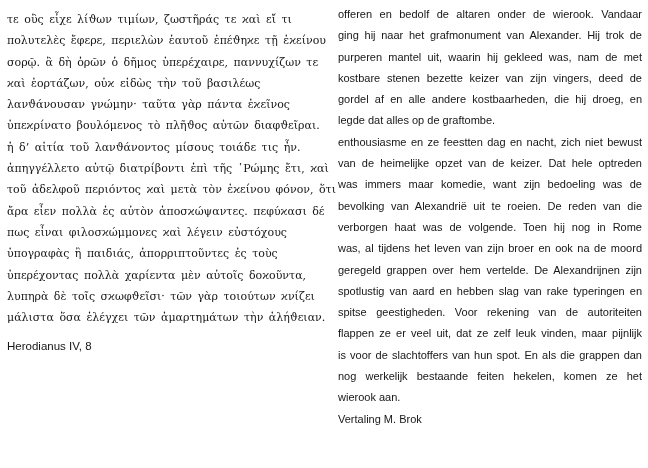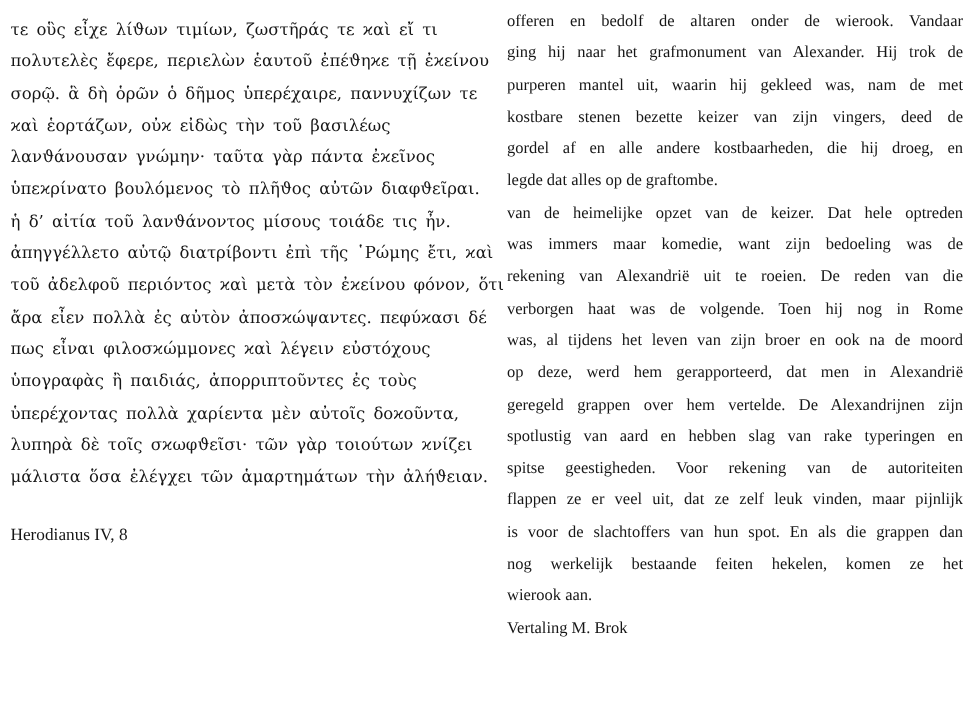--- a/index.html
+++ b/index.html
@@ -25,35 +25,35 @@
   .gline {
     font-family: "DejaVu Serif", "DejaVu Sans", serif;
     font-size: 11px;
     line-height: 21.3px;
     height: 21.3px;
     white-space: nowrap;
     word-spacing: 2px;
     color: #161616;
   }
   .citation {
-    margin-top: 19px;
-    font-family: Liberation Serif, serif;
+    margin-top: 8px;
+    font-family: Liberation Sans, sans-serif;
     font-size: 11.5px;
     line-height: 21px;
     color: #161616;
   }
   
   .dutch-col {
     position: absolute;
     left: 338px;
     top: 4px;
     width: 304px;
   }
   .dline {
-    font-family: Liberation Serif, serif;
+    font-family: Liberation Sans, sans-serif;
     font-size: 11px;
     line-height: 21.3px;
     height: 21.3px;
     white-space: nowrap;
     text-align: justify;
     text-align-last: justify;
     color: #161616;
   }
   .dline.final {
     text-align-last: left;
@@ -87,26 +87,26 @@
   <div class="dutch-col">
     <div>
       <div class="dline">offeren en bedolf de altaren onder de wierook. Vandaar</div>
       <div class="dline">ging hij naar het grafmonument van Alexander. Hij trok de</div>
       <div class="dline">purperen mantel uit, waarin hij gekleed was, nam de met</div>
       <div class="dline">kostbare stenen bezette keizer van zijn vingers, deed de</div>
       <div class="dline">gordel af en alle andere kostbaarheden, die hij droeg, en</div>
       <div class="dline final">legde dat alles op de graftombe.</div>
     </div>
     <div>
+      <div class="dline">enthousiasme en ze feestten dag en nacht, zich niet bewust</div>
       <div class="dline">van de heimelijke opzet van de keizer. Dat hele optreden</div>
       <div class="dline">was immers maar komedie, want zijn bedoeling was de</div>
-      <div class="dline">rekening van Alexandrië uit te roeien. De reden van die</div>
+      <div class="dline">bevolking van Alexandrië uit te roeien. De reden van die</div>
       <div class="dline">verborgen haat was de volgende. Toen hij nog in Rome</div>
       <div class="dline">was, al tijdens het leven van zijn broer en ook na de moord</div>
-      <div class="dline">op deze, werd hem gerapporteerd, dat men in Alexandrië</div>
       <div class="dline">geregeld grappen over hem vertelde. De Alexandrijnen zijn</div>
       <div class="dline">spotlustig van aard en hebben slag van rake typeringen en</div>
       <div class="dline">spitse geestigheden. Voor rekening van de autoriteiten</div>
       <div class="dline">flappen ze er veel uit, dat ze zelf leuk vinden, maar pijnlijk</div>
       <div class="dline">is voor de slachtoffers van hun spot. En als die grappen dan</div>
       <div class="dline">nog werkelijk bestaande feiten hekelen, komen ze het</div>
       <div class="dline final">wierook aan.</div>
     </div>
     <div class="dline final">Vertaling M. Brok</div>
   </div>

